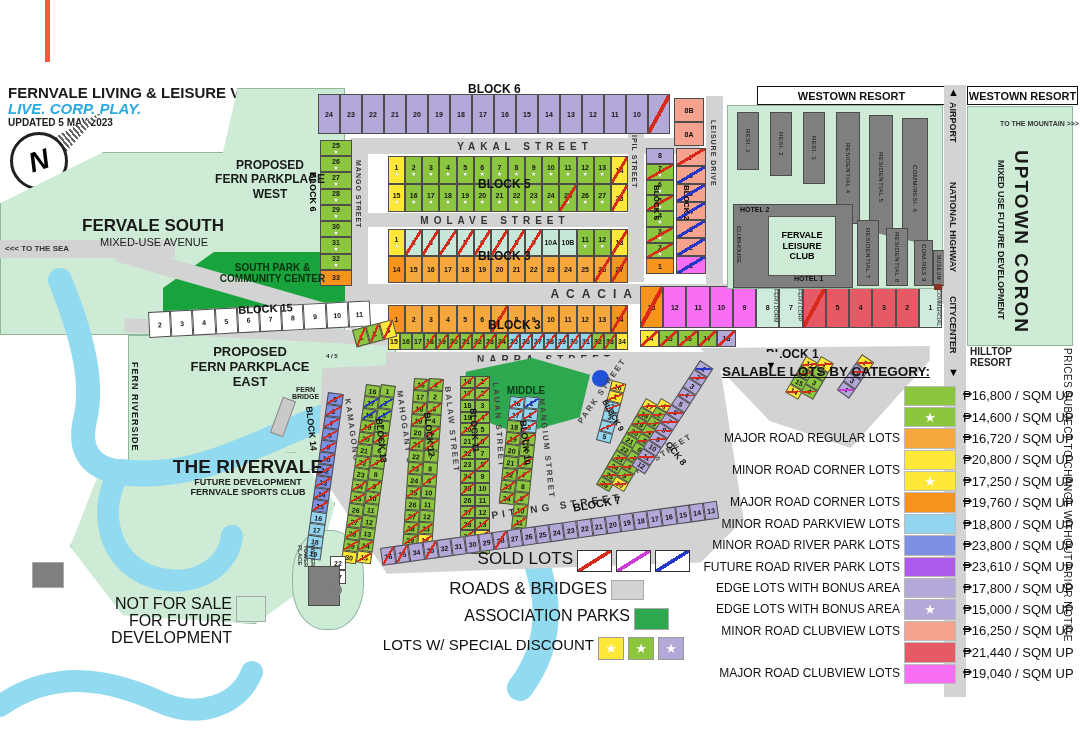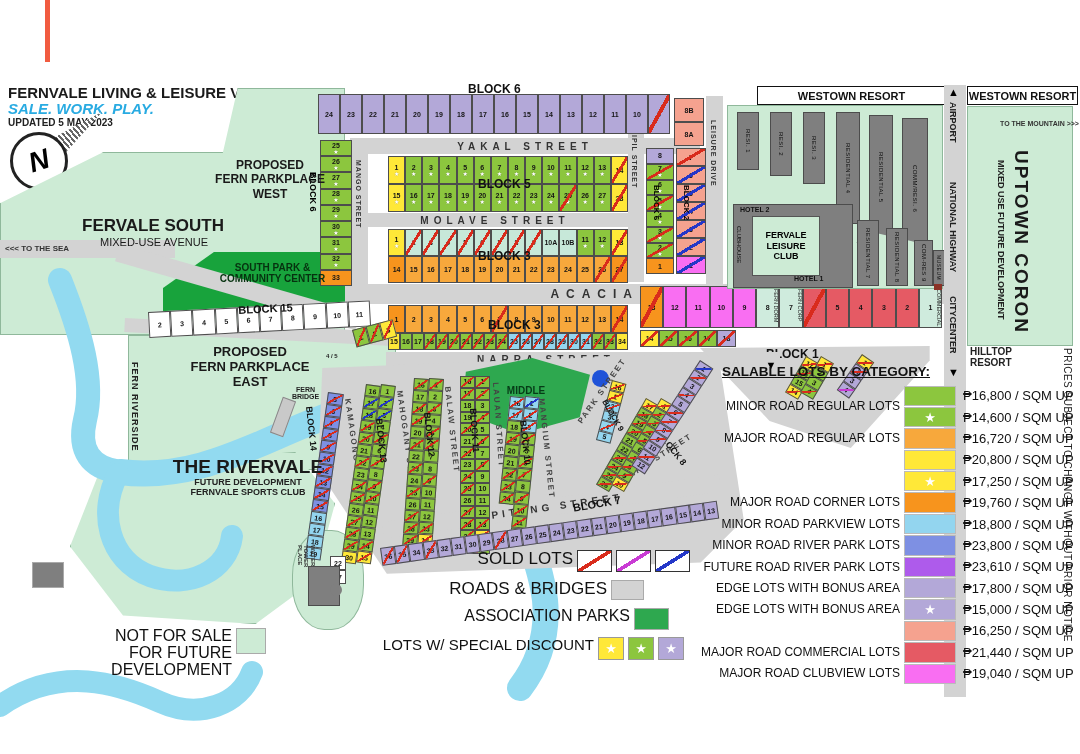--- a/index.html
+++ b/index.html
@@ -33,21 +33,21 @@
   .disc-sw{width:24px;height:21px;border:1px solid #999;display:flex;align-items:center;justify-content:center;color:#fff;font-size:13px}
   .plain-sw{border:1px solid #aaa;box-sizing:border-box}
 </style>
 </head>
 <body>
 
 <div id="map">
 
   <div class="abs" style="left:45px;top:0;width:5px;height:62px;background:#F15B40"></div>
   <div class="abs" style="left:8px;top:84px;font-size:15px;font-weight:bold;color:#1a1a1a">FERNVALE LIVING &amp; LEISURE VILLAGE</div>
-  <div class="abs" style="left:8px;top:100px;font-size:15px;font-weight:bold;font-style:italic;color:#29ABE2">SALE. WORK. PLAY.</div>
+  <div class="abs" style="left:8px;top:100px;font-size:15px;font-weight:bold;font-style:italic;color:#29ABE2">LIVE. CORP. PLAY.</div>
   <div class="abs" style="left:8px;top:117px;font-size:10px;font-weight:bold;color:#222">UPDATED 5 MAY 2023</div>
 
   <div class="abs" style="left:50px;top:112px;width:52px;height:58px;background:repeating-linear-gradient(50deg,#666 0 2px,#fff 2px 4px);clip-path:polygon(100% 0,0 100%,12% 42%)"></div>
   <div class="abs" style="left:10px;top:132px;width:52px;height:52px;border:3px solid #222;border-radius:50%;background:#fff;display:flex;align-items:center;justify-content:center">
     <span style="font-size:28px;font-weight:bold;font-style:italic;transform:rotate(-18deg)">N</span>
   </div>
 
   <div class="abs grn" style="left:0;top:152px;width:345px;height:183px;clip-path:polygon(0 28%,30% 0,100% 0,100% 100%,0 100%)"></div>
   <div class="abs grn" style="left:160px;top:88px;width:185px;height:212px;clip-path:polygon(42% 0,100% 0,100% 99%,1% 99%,1% 74%,32% 38%)"></div>
   <div class="abs" style="left:163px;top:252px;width:182px;height:80px;background:#18A33C;clip-path:polygon(0 45%,28% 0,100% 0,100% 92%,40% 100%,0 88%)"></div>
@@ -1368,21 +1368,21 @@
   <div class="slab" style="left:869px;top:115px;width:22px;height:122px">
       <span class="vt">RESIDENTIAL 5</span>
     </div>
   <div class="slab" style="left:902px;top:118px;width:24px;height:140px">
       <span class="vt">COMM/RESI. 6</span>
     </div>
   <div class="abs" style="left:733px;top:200px;width:206px;height:20px;background:#CDEBD5;transform:rotate(13deg);transform-origin:left top;display:flex;align-items:center;justify-content:center">
     <span style="font-size:10px;font-weight:bold;letter-spacing:4px;color:#222;font-style:italic">ESPLANADE</span>
   </div>
   <div class="abs" style="left:733px;top:204px;width:118px;height:82px;background:#7f7f7f;border:1px solid #4c4c4c"></div>
-  <div class="abs" style="left:752px;top:216px;width:66px;height:58px;background:#CDEBD5;border:1px solid #555;display:flex;align-items:center;justify-content:center">
+  <div class="abs" style="left:768px;top:216px;width:66px;height:58px;background:#CDEBD5;border:1px solid #555;display:flex;align-items:center;justify-content:center">
     <span class="pre" style="font-size:9px;font-weight:bold;text-align:center;line-height:1.15">FERVALE
 LEISURE
 CLUB</span>
   </div>
   <div class="abs" style="left:740px;top:206px;font-size:7px;font-weight:bold;color:#111">HOTEL 2</div>
   <div class="abs" style="left:794px;top:275px;font-size:7px;font-weight:bold;color:#111">HOTEL 1</div>
   <div class="abs vt" style="left:736px;top:226px;font-size:6px;color:#111">CLUBHOUSE</div>
   <div class="slab" style="left:857px;top:220px;width:20px;height:64px">
       <span class="vt">RESIDENTIAL 7</span>
     </div>
@@ -1408,28 +1408,28 @@
   <div class="wbox" style="left:967px;top:86px;width:109px">WESTOWN RESORT</div>
   <div class="abs grn" style="left:967px;top:106px;width:106px;height:240px"></div>
   <div class="abs" style="left:1000px;top:120px;font-size:7px;font-weight:bold;color:#333">TO THE MOUNTAIN &gt;&gt;&gt;</div>
   <div class="abs vt" style="left:996px;top:160px;font-size:9px;font-weight:bold;color:#222">MIXED USE FUTURE DEVELOPMENT</div>
   <div class="abs vt" style="left:1010px;top:150px;font-size:19px;font-weight:bold;color:#1a1a1a;letter-spacing:2px">UPTOWN CORON</div>
   <div class="abs" style="left:970px;top:346px;width:62px;font-size:10px;font-weight:bold;color:#222;line-height:1.1">HILLTOP RESORT</div>
   <div class="abs vt" style="left:1062px;top:348px;font-size:10px;color:#222;letter-spacing:.5px">PRICES SUBJECT TO CHANGE WITHOUT PRIOR NOTICE</div>
 
   <div class="abs" style="left:722px;top:364px;font-size:13.5px;font-weight:bold;text-decoration:underline;color:#111">SALABLE LOTS BY CATEGORY:</div>
   <div id="salable">
-      <div class="lg-label" style="grid-area: 1 / 1 / span 2;">MINOR ROAD REGULAR LOTS</div>
       <div class="lg-swatch" style="grid-area: 1 / 2; background: rgb(140, 198, 62);"></div>
       <div class="lg-price" style="grid-area: 1 / 3;">₱16,800  / SQM UP</div>
       <div class="lg-swatch" style="grid-area: 2 / 2; background: rgb(140, 198, 62);">★</div>
       <div class="lg-price" style="grid-area: 2 / 3;">₱14,600  / SQM UP</div>
       <div class="lg-label" style="grid-area: 3 / 1 / span 1;">MAJOR ROAD REGULAR LOTS</div>
       <div class="lg-swatch" style="grid-area: 3 / 2; background: rgb(247, 168, 60);"></div>
       <div class="lg-price" style="grid-area: 3 / 3;">₱16,720  / SQM UP</div>
+      <div class="lg-label" style="grid-area: 4 / 1 / span 2;">MINOR ROAD CORNER LOTS</div>
       <div class="lg-swatch" style="grid-area: 4 / 2; background: rgb(255, 232, 56);"></div>
       <div class="lg-price" style="grid-area: 4 / 3;">₱20,800  / SQM UP</div>
       <div class="lg-swatch" style="grid-area: 5 / 2; background: rgb(255, 232, 56);">★</div>
       <div class="lg-price" style="grid-area: 5 / 3;">₱17,250  / SQM UP</div>
       <div class="lg-label" style="grid-area: 6 / 1 / span 1;">MAJOR ROAD CORNER LOTS</div>
       <div class="lg-swatch" style="grid-area: 6 / 2; background: rgb(247, 148, 29);"></div>
       <div class="lg-price" style="grid-area: 6 / 3;">₱19,760  / SQM UP</div>
       <div class="lg-label" style="grid-area: 7 / 1 / span 1;">MINOR ROAD PARKVIEW LOTS</div>
       <div class="lg-swatch" style="grid-area: 7 / 2; background: rgb(147, 213, 239);"></div>
       <div class="lg-price" style="grid-area: 7 / 3;">₱18,800  / SQM UP</div>
@@ -1438,23 +1438,23 @@
       <div class="lg-price" style="grid-area: 8 / 3;">₱23,800  / SQM UP</div>
       <div class="lg-label" style="grid-area: 9 / 1 / span 1;">FUTURE ROAD RIVER PARK LOTS</div>
       <div class="lg-swatch" style="grid-area: 9 / 2; background: rgb(174, 91, 235);"></div>
       <div class="lg-price" style="grid-area: 9 / 3;">₱23,610  / SQM UP</div>
       <div class="lg-label" style="grid-area: 10 / 1 / span 1;">EDGE LOTS WITH BONUS AREA</div>
       <div class="lg-swatch" style="grid-area: 10 / 2; background: rgb(179, 168, 216);"></div>
       <div class="lg-price" style="grid-area: 10 / 3;">₱17,800  / SQM UP</div>
       <div class="lg-label" style="grid-area: 11 / 1 / span 1;">EDGE LOTS WITH BONUS AREA</div>
       <div class="lg-swatch" style="grid-area: 11 / 2; background: rgb(179, 168, 216);">★</div>
       <div class="lg-price" style="grid-area: 11 / 3;">₱15,000  / SQM UP</div>
+      <div class="lg-label" style="grid-area: 12 / 1 / span 1;">MINOR ROAD CLUBVIEW LOTS</div>
       <div class="lg-swatch" style="grid-area: 12 / 2; background: rgb(245, 162, 143);"></div>
       <div class="lg-price" style="grid-area: 12 / 3;">₱16,250  / SQM UP</div>
-      <div class="lg-label" style="grid-area: 13 / 1 / span 1;">MAJOR ROAD COMMERCIAL LOTS</div>
       <div class="lg-swatch" style="grid-area: 13 / 2; background: rgb(229, 90, 100);"></div>
       <div class="lg-price" style="grid-area: 13 / 3;">₱21,440  / SQM UP</div>
       <div class="lg-label" style="grid-area: 14 / 1 / span 1;">MAJOR ROAD CLUBVIEW LOTS</div>
       <div class="lg-swatch" style="grid-area: 14 / 2; background: rgb(249, 110, 242);"></div>
       <div class="lg-price" style="grid-area: 14 / 3;">₱19,040  / SQM UP</div>
     </div>
 
   <div class="bl-row" style="left:330px;top:550px">
     <div class="bl-label" style="width:243px;font-size:17px">SOLD LOTS</div>
     <div class="sold-sw sold-r"></div>
@@ -1472,19 +1472,19 @@
   <div class="bl-row" style="left:330px;top:637px">
     <div class="bl-label" style="width:264px;font-size:15px">LOTS W/ SPECIAL DISCOUNT</div>
     <div class="disc-sw" style="background:#FFE838">★</div>
     <div class="disc-sw" style="background:#8CC63E">★</div>
     <div class="disc-sw" style="background:#B3A8D8">★</div>
   </div>
 
   <div class="bl-row" style="left:32px;top:562px">
     <div class="plain-sw" style="width:32px;height:26px;background:#7f7f7f"></div>
   </div>
-  <div class="bl-row" style="left:5px;top:628px">
+  <div class="bl-row" style="left:5px;top:596px">
     <div class="bl-label pre" style="width:227px;font-size:16px">NOT FOR SALE
 FOR FUTURE DEVELOPMENT</div>
     <div class="plain-sw" style="width:30px;height:26px;background:#CDEBD5"></div>
   </div>
 
 </div>
 
 </body></html>

